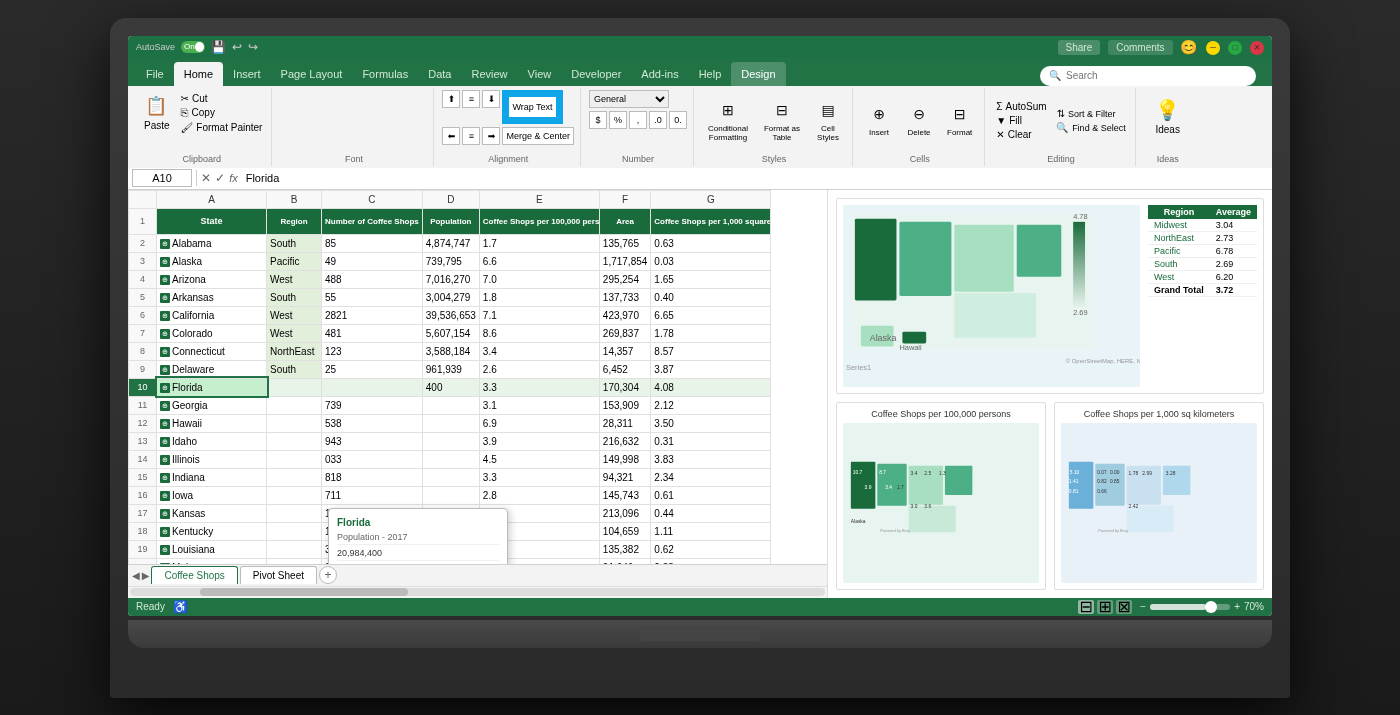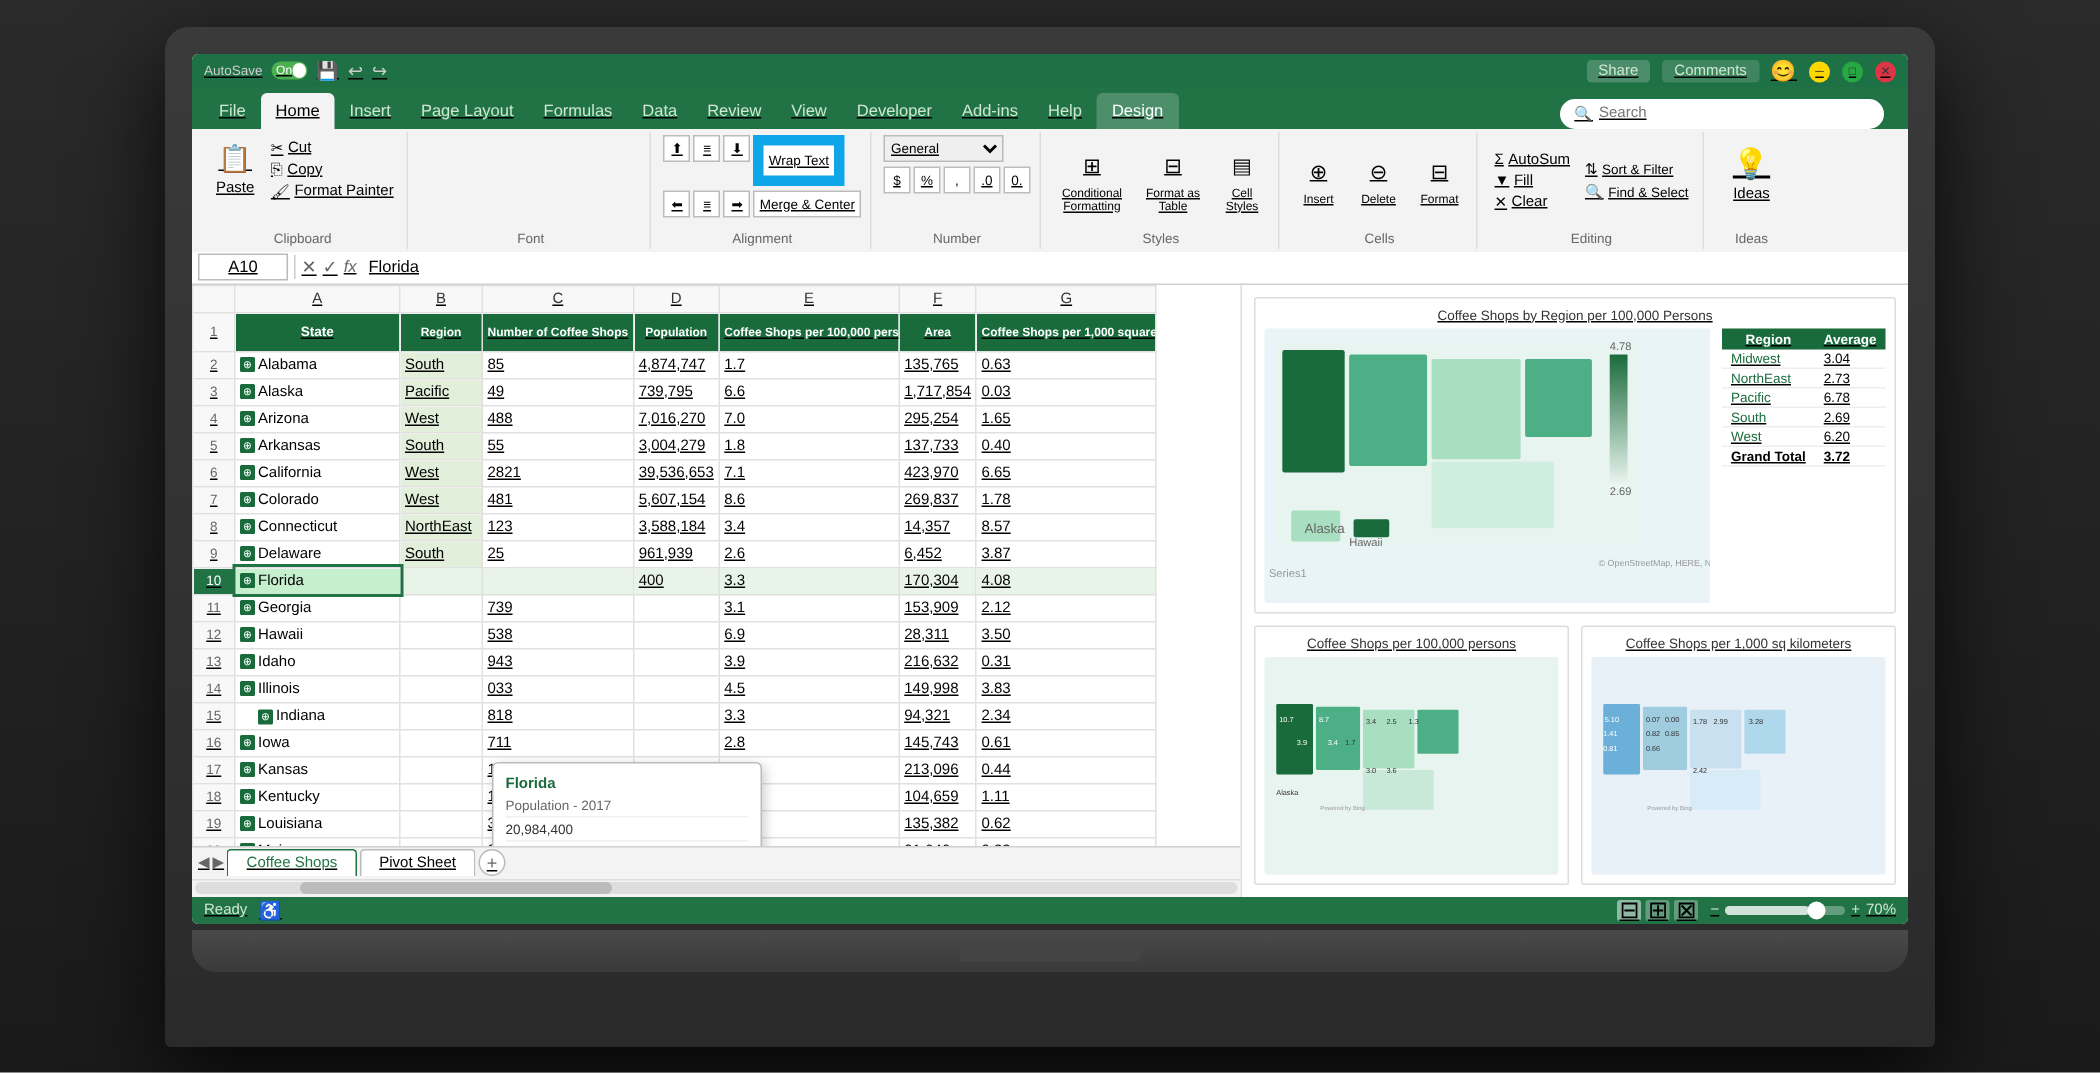--- a/index.html
+++ b/index.html
@@ -25,21 +25,20 @@
     }
 
     .screen {
       width: 100%;
       height: 580px;
       background: #fff;
       border-radius: 4px;
       overflow: hidden;
       display: flex;
       flex-direction: column;
-      text-decoration: underline;
     }
 
     .laptop-base {
       height: 28px;
       background: linear-gradient(180deg, #4a4a4a, #3a3a3a);
       border-radius: 0 0 16px 16px;
       display: flex;
       align-items: center;
       justify-content: center;
       margin-top: 4px;
@@ -885,21 +884,21 @@
                   <td><span style="display:inline-flex;align-items:center;gap:2px;"><span style="width:10px;height:10px;background:#1a6b3c;border-radius:1px;display:inline-flex;align-items:center;justify-content:center;font-size:7px;color:white;">⊕</span>Illinois</span></td>
                   <td></td>
                   <td>033</td>
                   <td></td>
                   <td>4.5</td>
                   <td>149,998</td>
                   <td>3.83</td>
                 </tr>
                 <tr>
                   <td style="text-align: center; background: rgb(248, 248, 248); color: rgb(102, 102, 102); font-size: 9px;">15</td>
-                  <td><span style="display:inline-flex;align-items:flex-end;gap:2px;margin-left:12px;"><span style="width:10px;height:10px;background:#1a6b3c;border-radius:1px;display:inline-flex;align-items:center;justify-content:center;font-size:7px;color:white;">⊕</span>Indiana</span></td>
+                  <td><span style="display:inline-flex;align-items:flex-end;gap:2px;"><span style="width:10px;height:10px;background:#1a6b3c;border-radius:1px;display:inline-flex;align-items:center;justify-content:center;font-size:7px;color:white;">⊕</span>Indiana</span></td>
                   <td></td>
                   <td>818</td>
                   <td></td>
                   <td>3.3</td>
                   <td>94,321</td>
                   <td>2.34</td>
                 </tr>
                 <tr>
                   <td style="text-align: center; background: rgb(248, 248, 248); color: rgb(102, 102, 102); font-size: 9px;">16</td>
                   <td><span style="display:inline-flex;align-items:center;gap:2px;"><span style="width:10px;height:10px;background:#1a6b3c;border-radius:1px;display:inline-flex;align-items:center;justify-content:center;font-size:7px;color:white;">⊕</span>Iowa</span></td>
@@ -983,21 +982,20 @@
           <div class="h-scrollbar">
             <div class="h-scroll-thumb"></div>
           </div>
         </div>
       </div>
 
       <div class="chart-area">
 
         <div class="chart-top">
           <div class="chart-box">
-            <div class="chart-title">Coffee Shops by Region per 100,000 Persons</div>
             <div class="chart-inner">
 
               <div class="us-map-container">
                 <svg viewBox="0 0 200 120" width="100%" height="100%">
 
                   <rect x="5" y="5" width="165" height="90" fill="#e8f4f0" rx="2"></rect>
 
                   <rect x="8" y="8" width="28" height="55" fill="#1a6b3c" rx="1"></rect>
 
                   <rect x="38" y="10" width="35" height="50" fill="#4caf86" rx="1"></rect>

